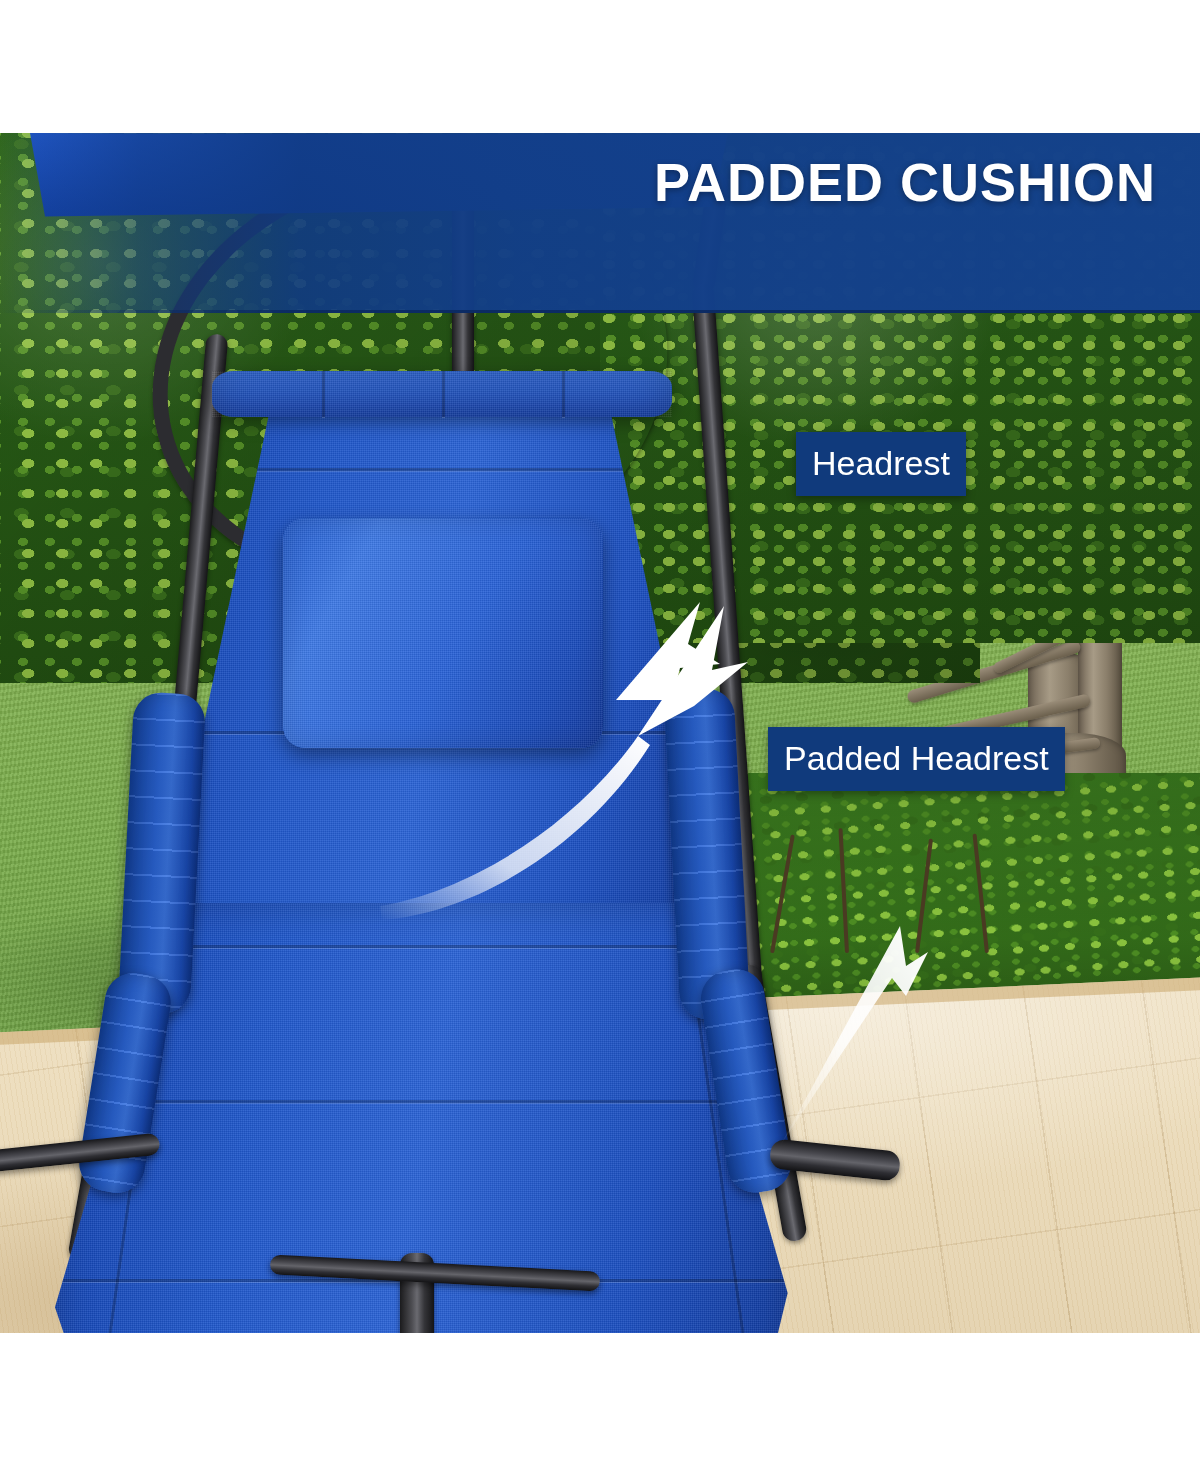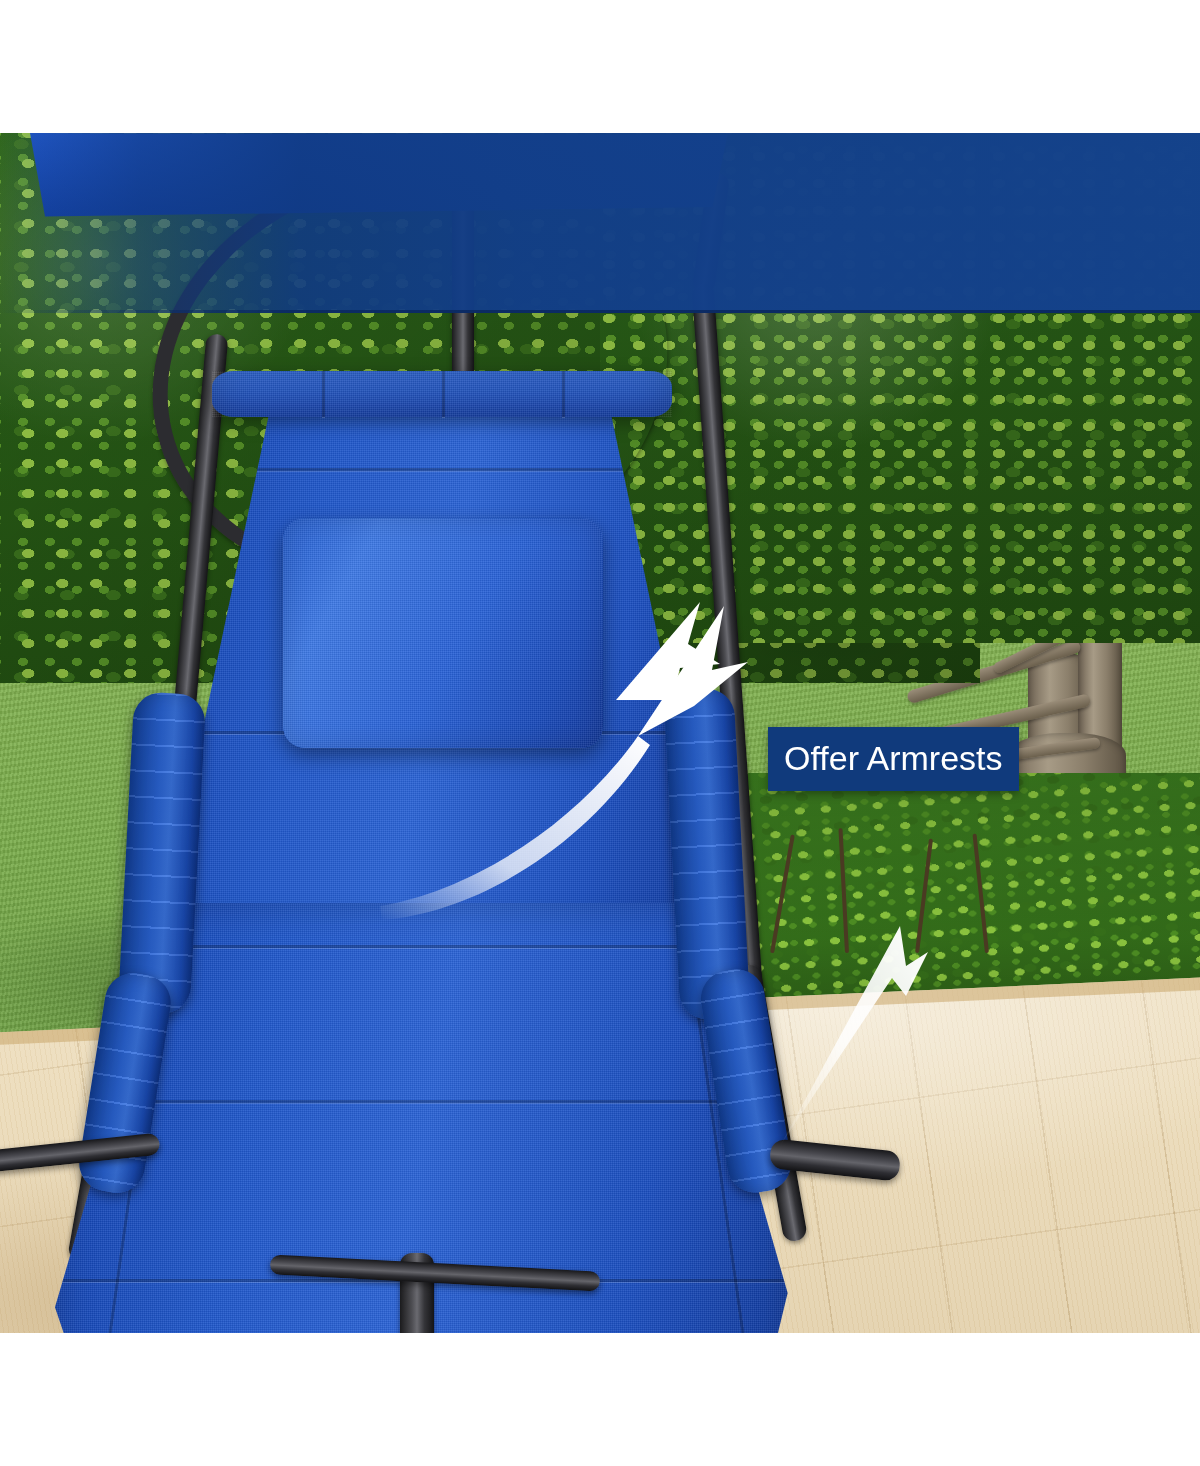--- a/index.html
+++ b/index.html
@@ -414,20 +414,22 @@
       <g>
         <path d="M 780 880 L 900 660 L 906 700 L 928 686 L 906 730 L 892 712 Z" fill="url(#gB)"></path>
       </g>
     </svg>
 
   </div>
 
   <div id="banner">
     <div class="tint"></div>
     <div class="bottomline"></div>
+    <div class="banner-text" id="bannerTitle">PADDED CUSHION</div>
   </div>
 
-  <div class="chip" id="chipArmrests">Offer Armrests</div>
+  <div class="chip" id="chipHeadrest">Headrest</div>
+  <div class="chip" id="chipArmrests">Padded Headrest</div>
 
   <div class="band" id="bandTop"></div>
   <div class="band" id="bandBottom"></div>
 
 </div>
 
 </body></html>

